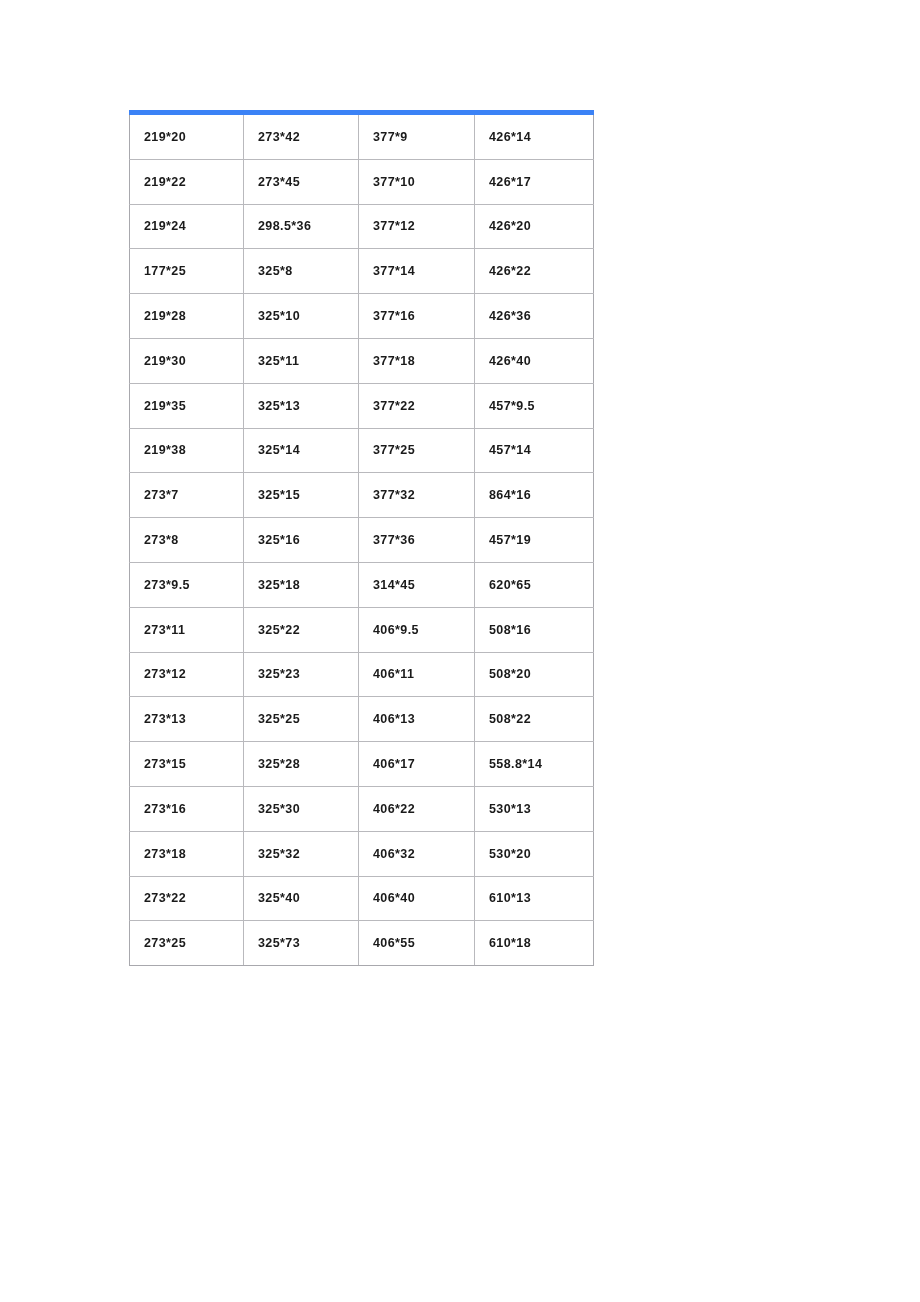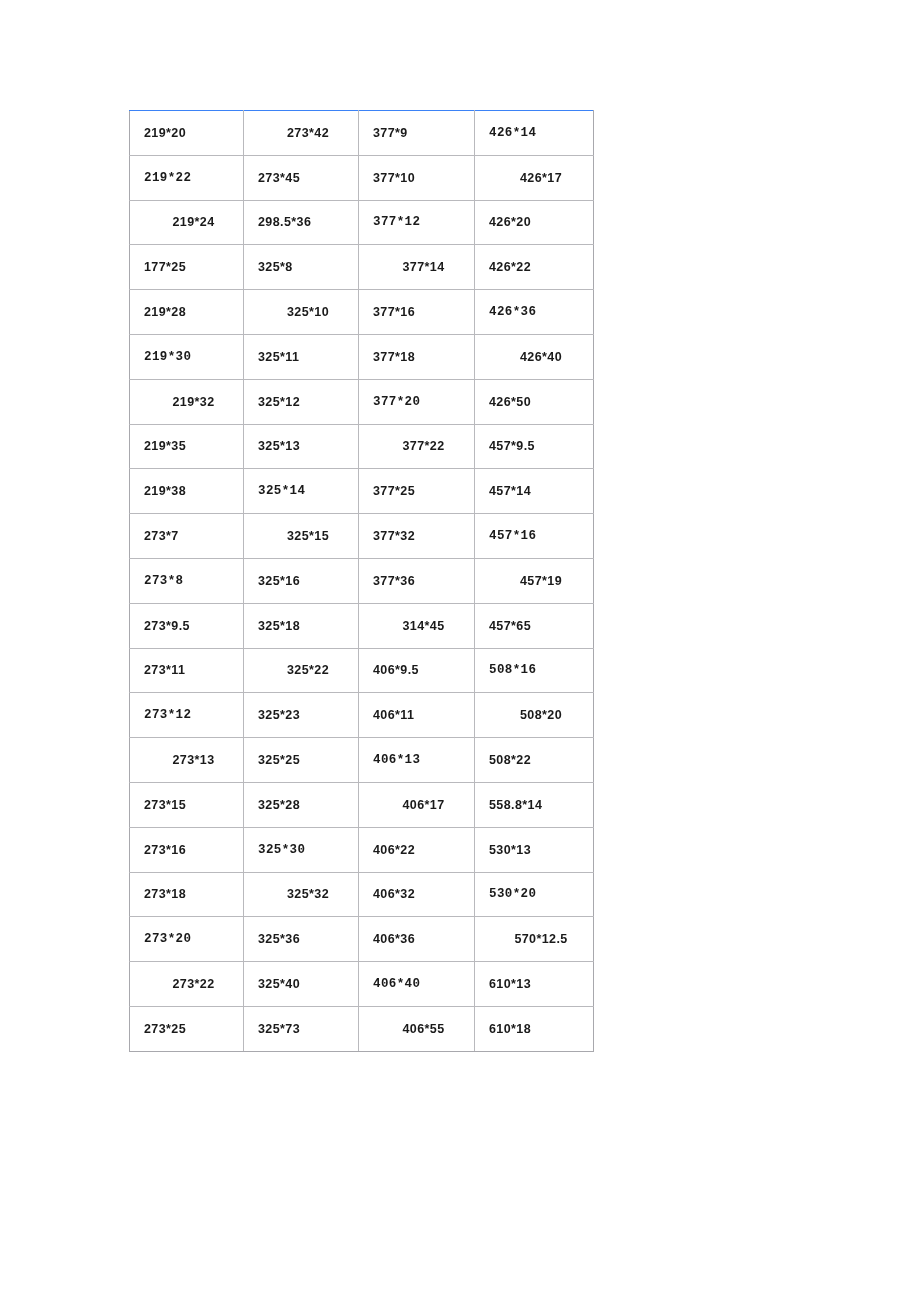--- a/index.html
+++ b/index.html
@@ -40,30 +40,30 @@
     border: 1px solid #b9b9bd;
     padding: 0 0 0 14px;
     vertical-align: middle;
     font-size: 12.5px;
     font-weight: bold;
     color: #1a1a1a;
     letter-spacing: 0.4px;
     white-space: nowrap;
     overflow: hidden;
   }
-  #spec-table tr:first-child td { border-top: 1px solid #3b82f6; }
+  #spec-table tr:first-child td { border-top: 5px solid #3b82f6; }
   #spec-table tr:last-child td { border-bottom: 1px solid #a8a8ad; }
   #spec-table td:first-child { border-left: 1px solid #a8a8ad; }
   #spec-table td:last-child { border-right: 1px solid #a8a8ad; }
   
   .j1 { letter-spacing: 0.9px; padding-left: 18px; margin-left: 44px; }
   .j2 { letter-spacing: 0.2px; padding-left: 13px; }
-  .j3 { letter-spacing: 1.3px; padding-left: 16px; text-align: center; }
+  .j3 { letter-spacing: 1.3px; padding-left: 16px; }
   .j4 { letter-spacing: 0.6px; padding-left: 12px; }
-  .j5 { letter-spacing: 1.0px; padding-left: 20px; font-family: Liberation Mono, monospace; }
+  .j5 { letter-spacing: 1.0px; padding-left: 20px; }
 </style>
 </head>
 <body>
 
 <div id="page">
   <table id="spec-table">
     <colgroup>
       <col class="c0">
         <col class="c1">
         <col class="c2">
@@ -100,54 +100,48 @@
           <td class="j1">377*16</td>
           <td class="j5">426*36</td>
         </tr>
         <tr>
           <td class="j5">219*30</td>
           <td class="j4">325*11</td>
           <td class="j2">377*18</td>
           <td class="j3">426*40</td>
         </tr>
         <tr>
-          <td class="j3">219*32</td>
-          <td class="j1">325*12</td>
-          <td class="j5">377*20</td>
-          <td class="j4">426*50</td>
-        </tr>
-        <tr>
           <td class="j4">219*35</td>
           <td class="j2">325*13</td>
           <td class="j3">377*22</td>
           <td class="j1">457*9.5</td>
         </tr>
         <tr>
           <td class="j1">219*38</td>
           <td class="j5">325*14</td>
           <td class="j4">377*25</td>
           <td class="j2">457*14</td>
         </tr>
         <tr>
           <td class="j2">273*7</td>
           <td class="j3">325*15</td>
           <td class="j1">377*32</td>
-          <td class="j5">457*16</td>
+          <td class="j5">864*16</td>
         </tr>
         <tr>
           <td class="j5">273*8</td>
           <td class="j4">325*16</td>
           <td class="j2">377*36</td>
           <td class="j3">457*19</td>
         </tr>
         <tr>
           <td class="j4">273*9.5</td>
           <td class="j2">325*18</td>
           <td class="j3">314*45</td>
-          <td class="j1">457*65</td>
+          <td class="j1">620*65</td>
         </tr>
         <tr>
           <td class="j2">273*11</td>
           <td class="j3">325*22</td>
           <td class="j1">406*9.5</td>
           <td class="j5">508*16</td>
         </tr>
         <tr>
           <td class="j5">273*12</td>
           <td class="j4">325*23</td>
@@ -172,26 +166,20 @@
           <td class="j4">406*22</td>
           <td class="j2">530*13</td>
         </tr>
         <tr>
           <td class="j2">273*18</td>
           <td class="j3">325*32</td>
           <td class="j1">406*32</td>
           <td class="j5">530*20</td>
         </tr>
         <tr>
-          <td class="j5">273*20</td>
-          <td class="j4">325*36</td>
-          <td class="j2">406*36</td>
-          <td class="j3">570*12.5</td>
-        </tr>
-        <tr>
           <td class="j3">273*22</td>
           <td class="j1">325*40</td>
           <td class="j5">406*40</td>
           <td class="j4">610*13</td>
         </tr>
         <tr>
           <td class="j4">273*25</td>
           <td class="j2">325*73</td>
           <td class="j3">406*55</td>
           <td class="j1">610*18</td>

